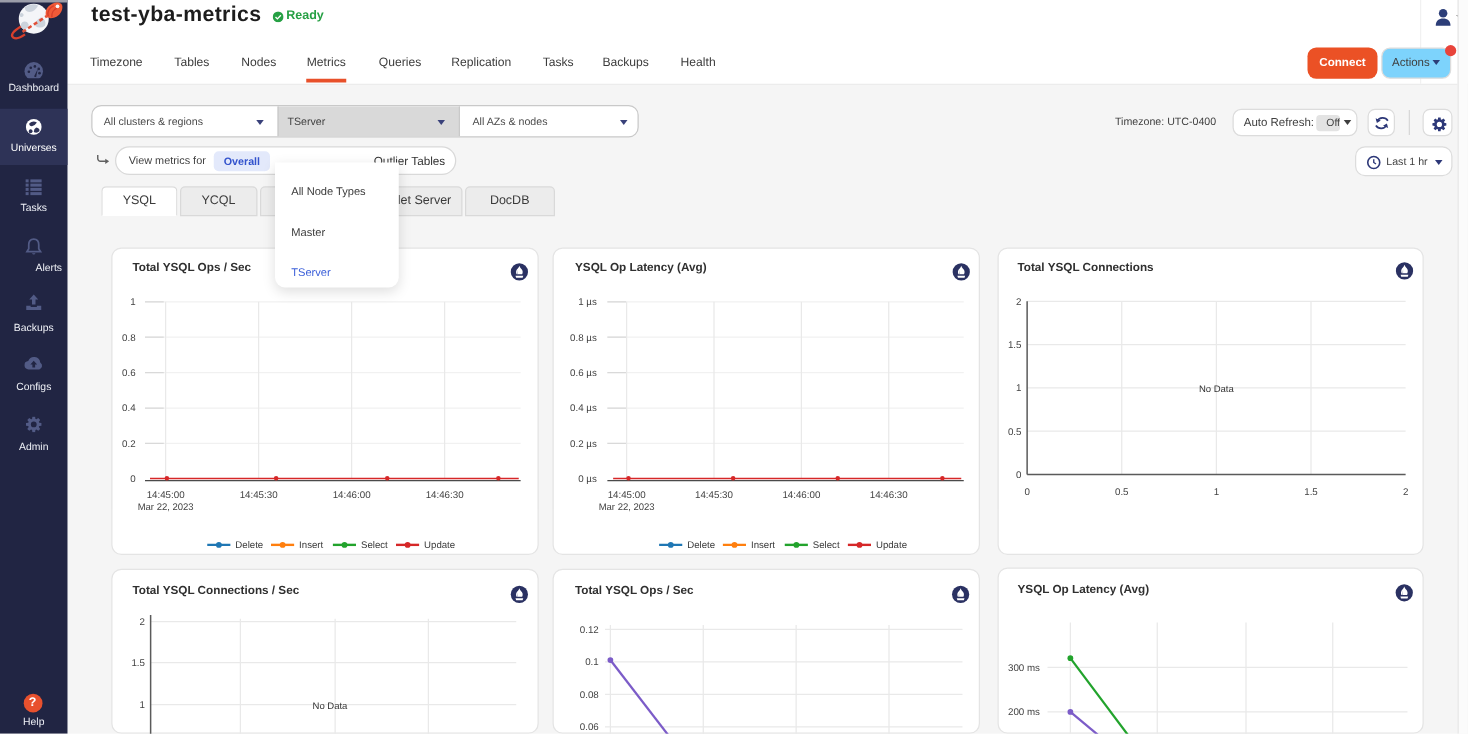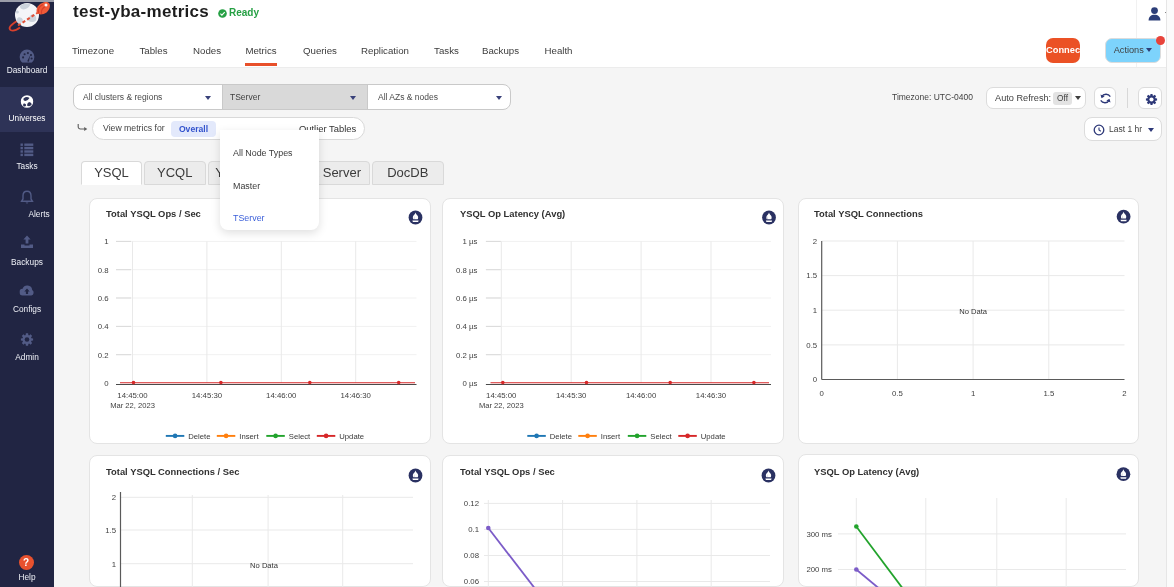--- a/index.html
+++ b/index.html
@@ -3,21 +3,21 @@
 <meta charset="utf-8">
 <style>
   * { margin:0; padding:0; box-sizing:border-box; }
   html,body { width:1174px; height:587px; overflow:hidden; }
   body { font-family:"Liberation Sans", sans-serif; background:#fff; position:relative; }
   .abs { position:absolute; }
   svg { display:block; }
   .panel { position:absolute; background:#fff; border:1px solid #e4e4e4; border-radius:8px; }
   .panel > svg { position:absolute; left:-1px; top:-1px; }
   .navtab { position:absolute; top:44.5px; font-size:9.7px; color:#3c3c3c; transform:translateX(-50%); white-space:nowrap; }
-  .mtab { position:absolute; top:161px; height:24px; background:#ececec; border:1px solid #d9d9d9; border-radius:4px 4px 0 0; font-size:13px; color:#3b3b3b; text-align:center; line-height:22px; }
+  .mtab { position:absolute; top:149px; height:24px; background:#ececec; border:1px solid #d9d9d9; border-radius:4px 4px 0 0; font-size:10px; color:#3b3b3b; text-align:center; line-height:22px; }
   .sbtxt { position:absolute; left:0; width:54px; text-align:center; color:#eef0f6; font-size:8.3px; }
   .sbicon { position:absolute; left:50%; transform:translateX(-50%); }
   .caret { position:absolute; width:0; height:0; border-left:3.5px solid transparent; border-right:3.5px solid transparent; border-top:4.5px solid #39417a; }
   .ddi { position:absolute; left:13px; font-size:8.9px; color:#3b3b3b; }
 </style>
 </head>
 <body>
 <div class="abs" style="left:54px;top:68px;width:1120px;height:519px;background:#f5f5f5;"></div>
 <div class="abs" style="left:54px;top:0;width:1120px;height:68px;background:#fff;border-bottom:1px solid #ececec;"></div>
 <div class="abs" style="left:1136px;top:0;width:1px;height:67px;background:#f1f1f1;"></div>
@@ -39,36 +39,36 @@
 <div class="navtab" style="left:93px;">Timezone</div>
 <div class="navtab" style="left:153.5px;">Tables</div>
 <div class="navtab" style="left:207px;">Nodes</div>
 <div class="navtab" style="left:261px;">Metrics</div>
 <div class="navtab" style="left:320px;">Queries</div>
 <div class="navtab" style="left:385px;">Replication</div>
 <div class="navtab" style="left:446.5px;">Tasks</div>
 <div class="navtab" style="left:500.5px;">Backups</div>
 <div class="navtab" style="left:558.5px;">Health</div>
 <div class="abs" style="left:245px;top:63px;width:32px;height:3px;background:#e8502a;"></div>
-<div class="abs" style="left:1046px;top:38px;width:34px;height:25px;background:#eb5125;border-radius:7px;color:#fff;font-size:9.3px;font-weight:bold;text-align:center;line-height:25px;">Connect</div>
+<div class="abs" style="left:1046px;top:38px;width:56px;height:25px;background:#eb5125;border-radius:7px;color:#fff;font-size:9.3px;font-weight:bold;text-align:center;line-height:25px;">Connect</div>
 <div class="abs" style="left:1105px;top:38px;width:56px;height:25px;background:#7dd3fc;border:1px solid #dcdcdc;border-radius:7px;color:#3f3f3f;font-size:9.2px;text-align:center;line-height:23px;">Actions <span style="display:inline-block;width:0;height:0;border-left:3.5px solid transparent;border-right:3.5px solid transparent;border-top:4.5px solid #2c3e78;vertical-align:1px;"></span></div>
 <div class="abs" style="left:1155.5px;top:35.5px;width:9px;height:9px;border-radius:50%;background:#e8443b;"></div>
 <div class="abs" style="left:73px;top:84px;width:438px;height:26px;border:1px solid #c9c9c9;border-radius:8px;background:#fff;overflow:hidden;">
 <div class="abs" style="left:148px;top:0;width:146px;height:26px;background:#d9d9d9;border-left:1px solid #c9c9c9;border-right:1px solid #c9c9c9;"></div>
 <div class="abs" style="left:9px;top:0;height:26px;line-height:25px;font-size:8.5px;color:#4a4a4a;">All clusters &amp; regions</div>
 <div class="abs" style="left:156px;top:0;height:26px;line-height:25px;font-size:8.5px;color:#3f3f3f;">TServer</div>
 <div class="abs" style="left:304px;top:0;height:26px;line-height:25px;font-size:8.5px;color:#4a4a4a;">All AZs &amp; nodes</div>
 <div class="caret" style="left:131px;top:11px;"></div>
 <div class="caret" style="left:276px;top:11px;"></div>
 <div class="caret" style="left:422px;top:11px;"></div>
 </div>
 <div class="abs" style="left:892px;top:92px;width:82px;font-size:8.5px;color:#3f3f3f;text-align:left;">Timezone: UTC-0400</div>
 <div class="abs" style="left:986px;top:87px;width:100px;height:22px;background:#fff;border:1px solid #dcdcdc;border-radius:7px;">
 <div class="abs" style="left:8px;top:0;height:20px;line-height:20px;font-size:9.2px;color:#3f3f3f;">Auto Refresh:</div>
-<div class="abs" style="left:66px;top:3.5px;width:19px;height:13px;background:#e3e3e3;border-radius:3px;font-size:8.3px;color:#3f3f3f;text-align:center;line-height:13px;">Off</div>
+<div class="abs" style="left:66px;top:3.5px;width:19px;height:13px;background:#e3e3e3;border-radius:3px;font-size:8.3px;color:#3f3f3f;text-align:right;line-height:13px;">Off</div>
 <div class="caret" style="left:88px;top:8px;border-top-color:#3f3f3f;"></div>
 </div>
 <div class="abs" style="left:1094px;top:87px;width:22px;height:22px;background:#fff;border:1px solid #dcdcdc;border-radius:6px;">
     <div class="abs" style="left:3.5px;top:3.5px;">
       <svg width="13" height="13" viewBox="0 0 13 13">
         <g fill="none" stroke="#2d3878" stroke-width="1.35">
           <path d="M11.3 4.6 A5 5 0 0 0 2.7 4.9"></path>
           <path d="M1.7 8.4 A5 5 0 0 0 10.3 8.1"></path>
         </g>
         <path d="M1.5 2.6 L2.5 6.3 L5.6 4.4 Z" fill="#2d3878"></path>

